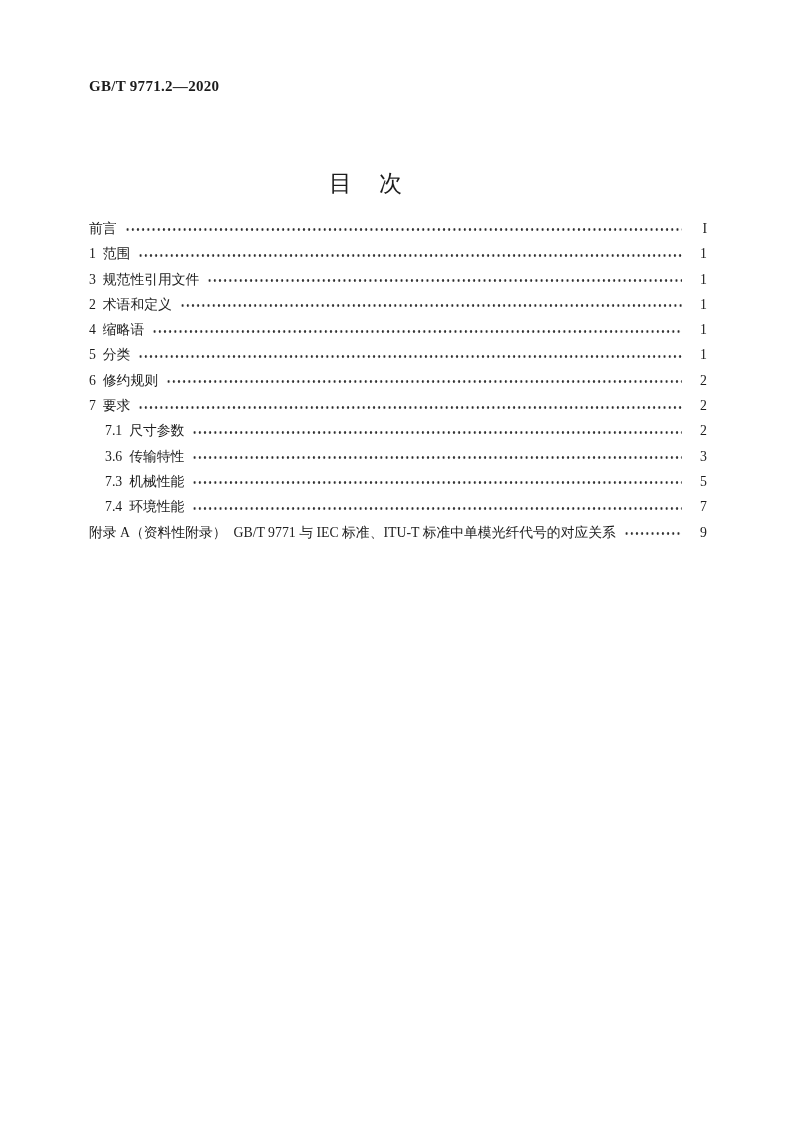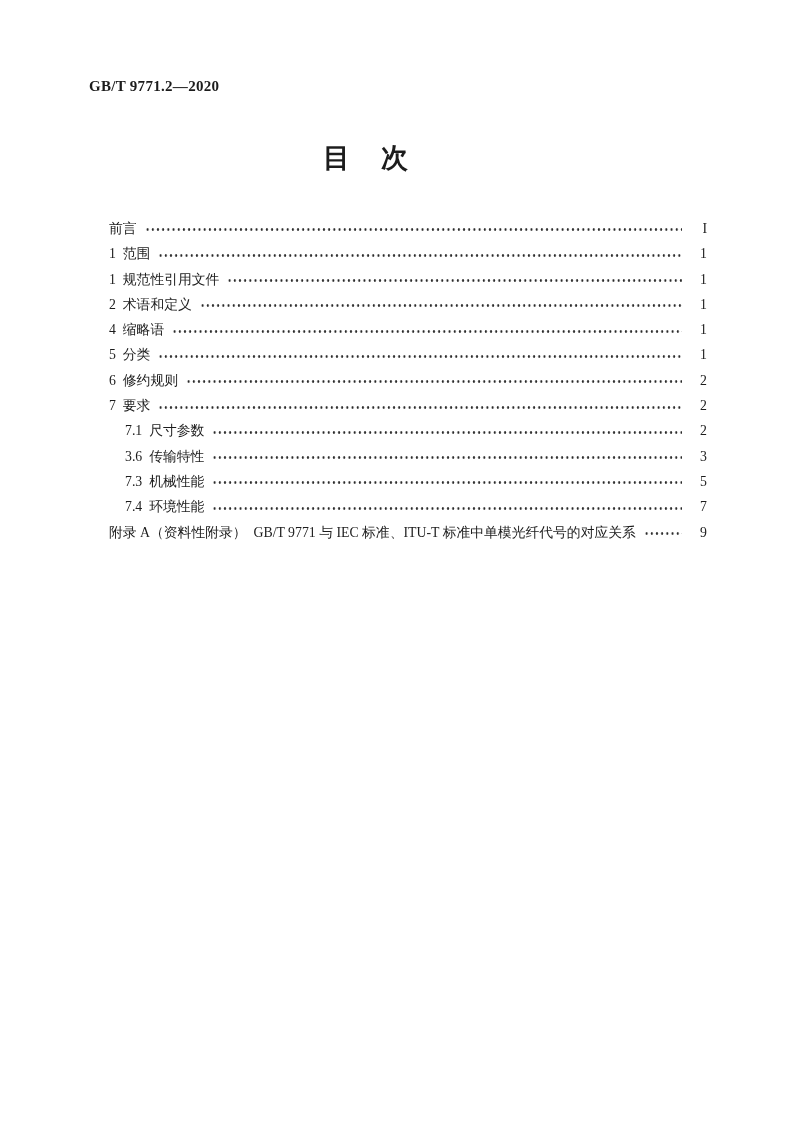--- a/index.html
+++ b/index.html
@@ -20,26 +20,26 @@
     position: absolute;
     top: 78px;
     left: 89px;
     font-size: 15px;
     font-weight: bold;
     letter-spacing: 0.3px;
     white-space: pre;
   }
   .toc-title {
     position: absolute;
-    top: 140px;
+    top: 168px;
     left: 0;
     width: 100%;
     text-align: center;
-    font-size: 27px;
-    font-weight: bold;
+    font-size: 23px;
+    font-weight: normal;
     letter-spacing: 2px;
     white-space: pre;
   }
   .toc-list {
     position: absolute;
     top: 216px;
     left: 89px;
     width: 618px;
   }
   .toc-row {
@@ -48,21 +48,20 @@
     height: 25.3px;
     font-size: 13.8px;
     line-height: 25.3px;
   }
   .toc-row.indent {
     padding-left: 16px;
   }
   .toc-label {
     white-space: pre;
     flex: 0 1 auto;
-    margin-left: 20px;
   }
   .toc-leader {
     flex: 1 1 auto;
     align-self: stretch;
     margin: 0 7px 0 8px;
     background-image: radial-gradient(circle, #2a2a2a 1.05px, transparent 1.35px);
     background-size: 5.2px 5.2px;
     background-repeat: repeat-x;
     background-position: 0 57%;
     min-width: 10px;
@@ -87,21 +86,21 @@
         <span class="toc-label">前言</span>
         <span class="toc-leader"></span>
         <span class="toc-page">I</span>
       </div>
       <div class="toc-row">
         <span class="toc-label">1  范围</span>
         <span class="toc-leader"></span>
         <span class="toc-page">1</span>
       </div>
       <div class="toc-row">
-        <span class="toc-label">1  规范性引用文件</span>
+        <span class="toc-label">3  规范性引用文件</span>
         <span class="toc-leader"></span>
         <span class="toc-page">1</span>
       </div>
       <div class="toc-row">
         <span class="toc-label">2  术语和定义</span>
         <span class="toc-leader"></span>
         <span class="toc-page">1</span>
       </div>
       <div class="toc-row">
         <span class="toc-label">4  缩略语</span>

